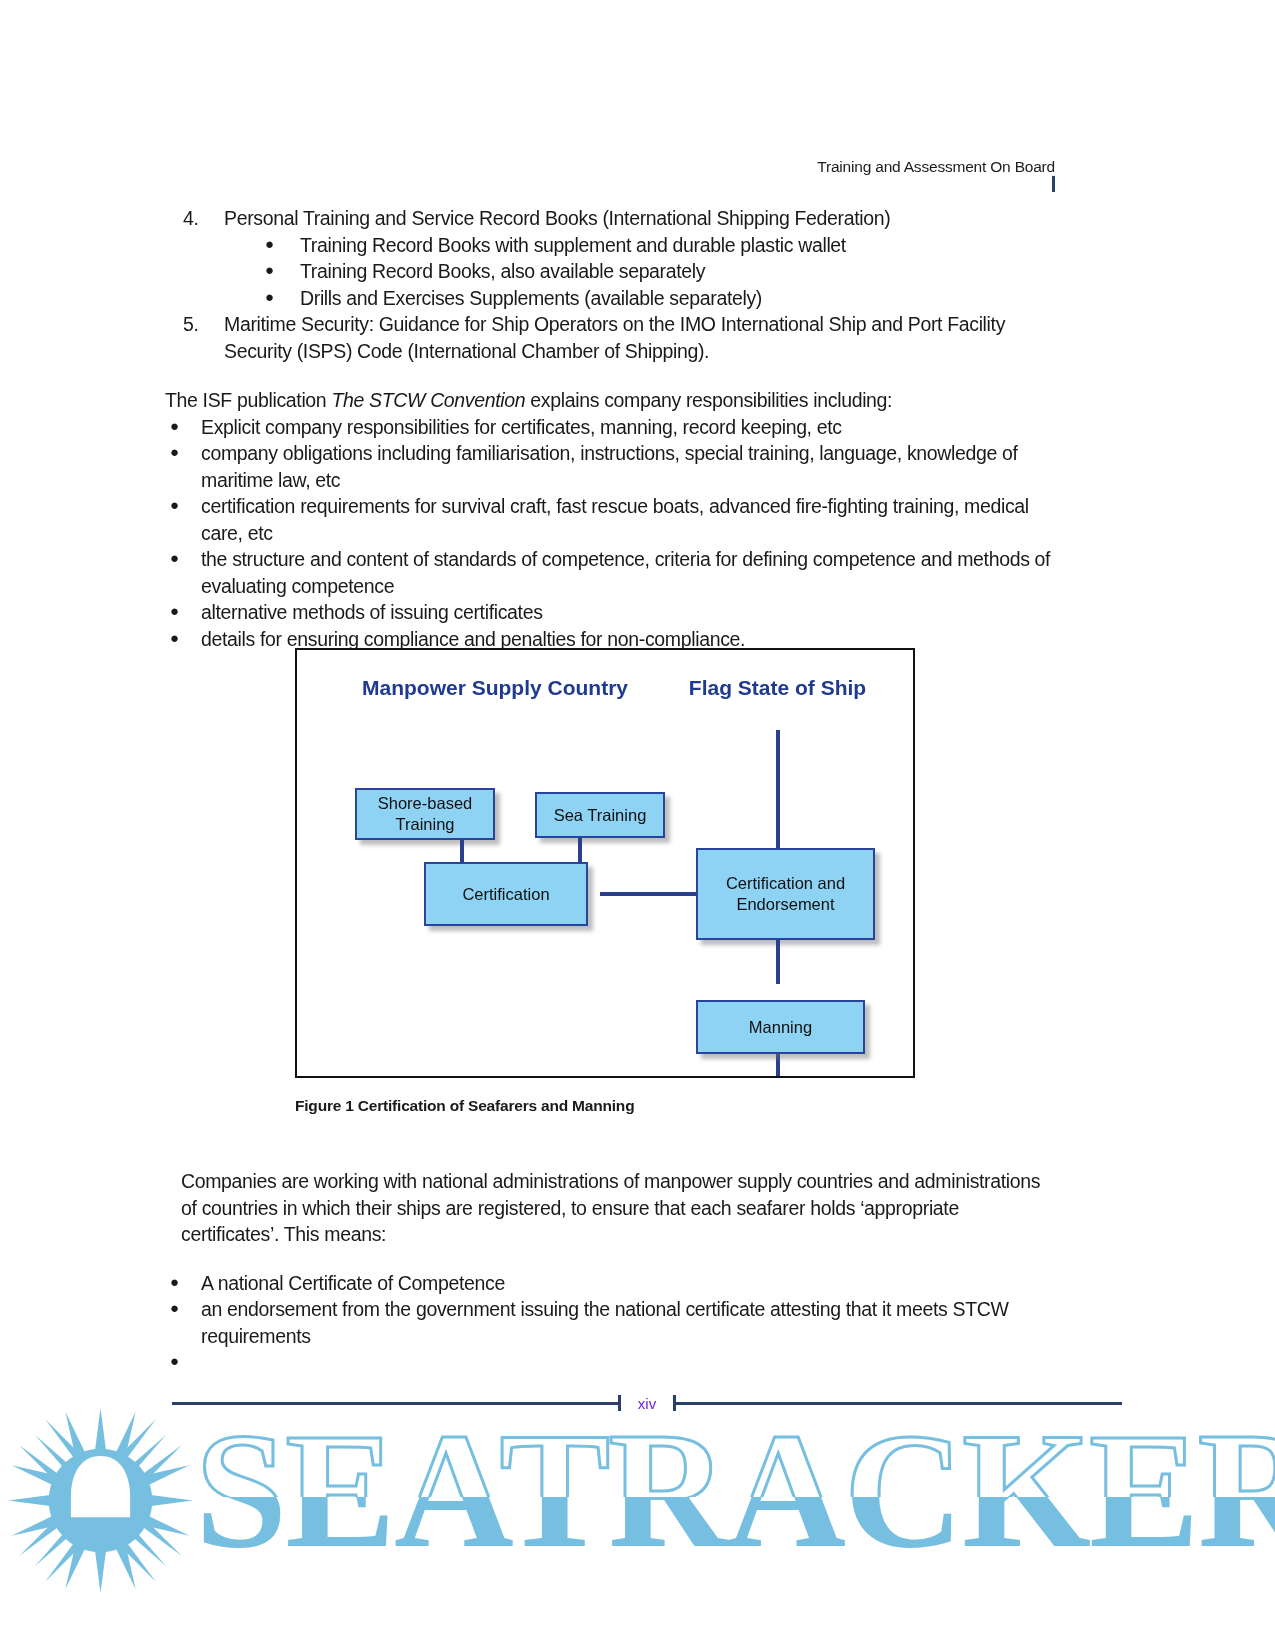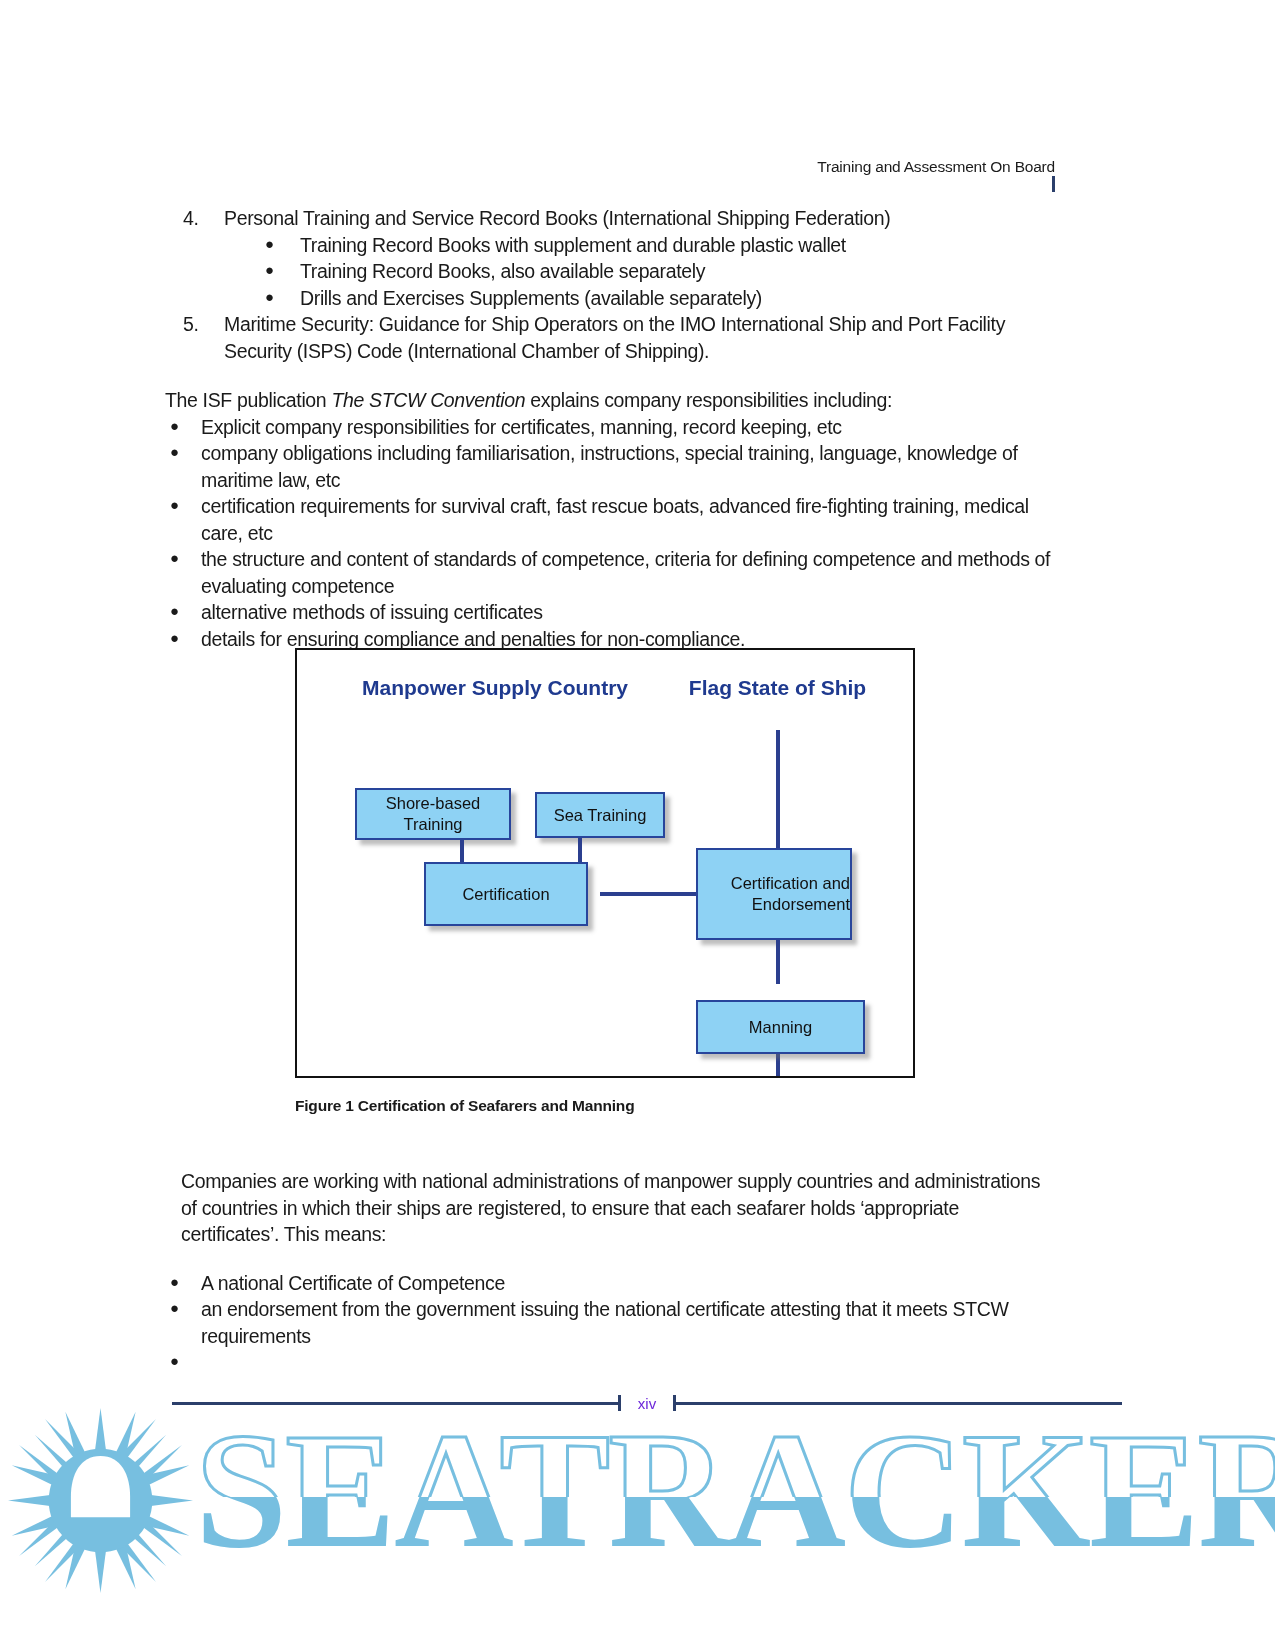--- a/index.html
+++ b/index.html
@@ -349,38 +349,38 @@
 
   <div class="figure-wrap">
     <div class="figure-frame"></div>
 
     <div class="fig-heading left">Manpower Supply Country</div>
     <div class="fig-heading right">Flag State of Ship</div>
 
     <div class="connector" style="left:481px; top:82px; width:4px; height:135px;"></div>
     <div class="connector" style="left:481px; top:360px; width:4px; height:68px;"></div>
 
-    <div class="node" style="left:60px; top:140px; width:156px; height:52px;">
+    <div class="node" style="left:60px; top:140px; width:140px; height:52px;">
       <span>Shore-based Training</span>
     </div>
 
     <div class="node" style="left:240px; top:144px; width:130px; height:46px;">
       <span>Sea Training</span>
     </div>
 
     <div class="connector" style="left:165px; top:192px; width:4px; height:22px;"></div>
     <div class="connector" style="left:283px; top:190px; width:4px; height:24px;"></div>
 
     <div class="node" style="left:129px; top:214px; width:164px; height:64px;">
       <span>Certification</span>
     </div>
 
     <div class="connector" style="left:305px; top:244px; width:98px; height:4px;"></div>
 
-    <div class="node" style="left:401px; top:200px; width:156px; height:92px;text-align:right;">
+    <div class="node" style="left:401px; top:200px; width:179px; height:92px;">
       <span>Certification and Endorsement</span>
     </div>
 
     <div class="connector" style="left:481px; top:292px; width:4px; height:44px;"></div>
 
     <div class="node" style="left:401px; top:352px; width:169px; height:54px;">
       <span>Manning</span>
     </div>
   </div>
 

